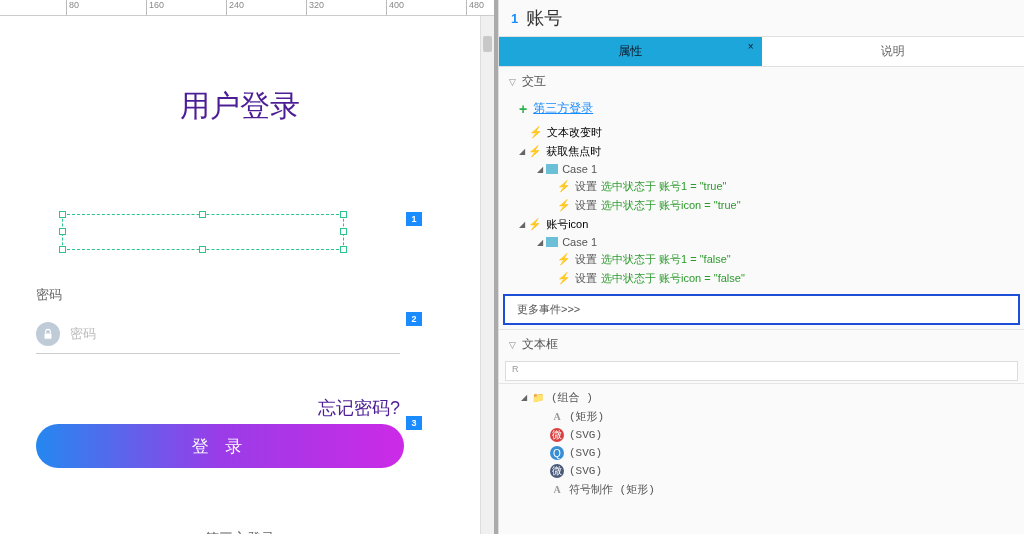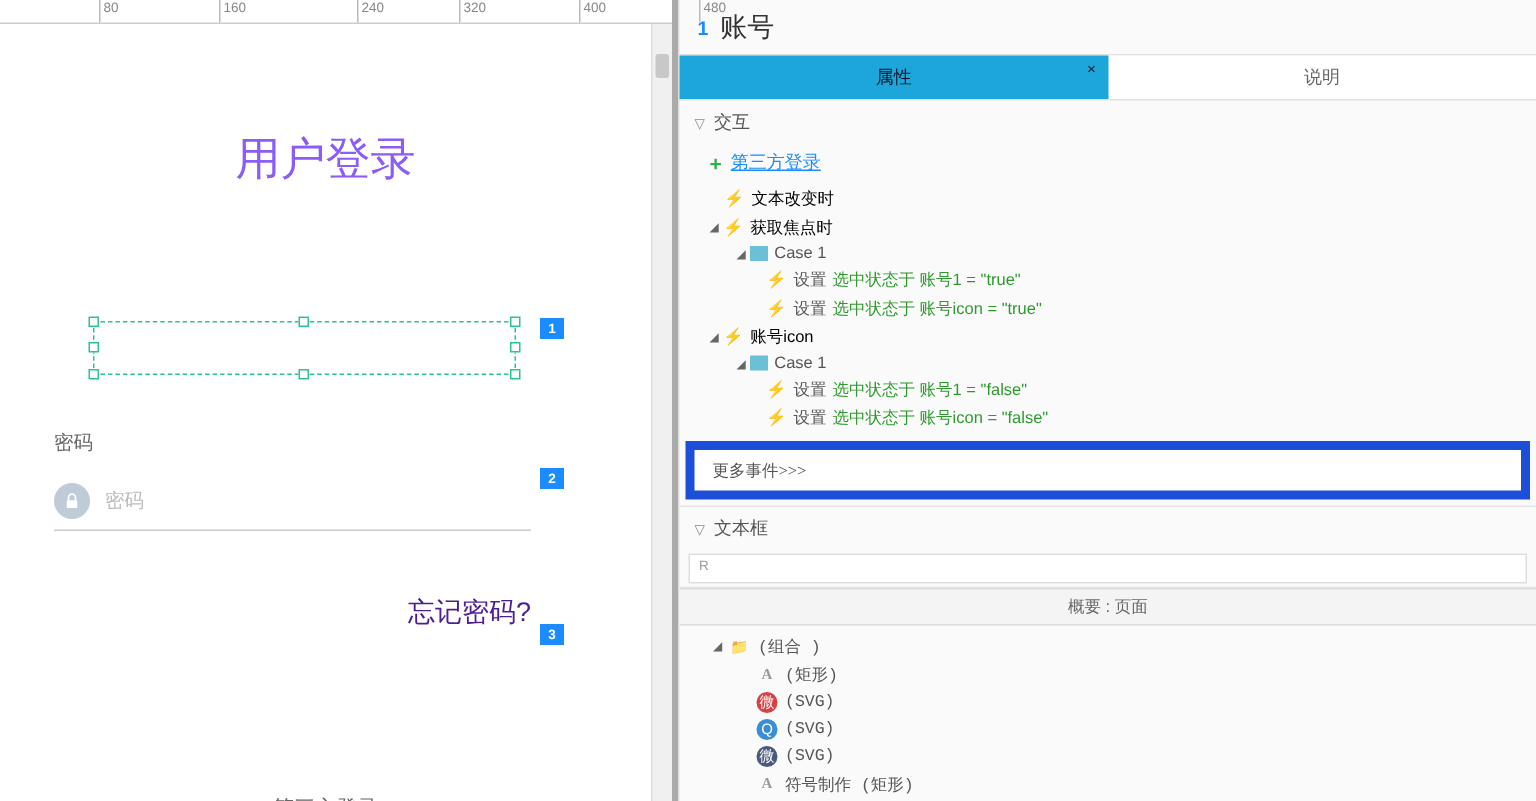--- a/index.html
+++ b/index.html
@@ -1,26 +1,26 @@
 <!DOCTYPE html>
 <html><head>
   <meta charset="utf-8">
   <style>
     * { margin: 0; padding: 0; box-sizing: border-box; font-family: "Microsoft YaHei", Arial, sans-serif; }
     body { width: 1024px; height: 534px; overflow: hidden; display: flex; background: #fff; }
     
     
-    .canvas-area { width: 448px; height: 100%; position: relative; background: #fff; }
+    .canvas-area { width: 494px; height: 100%; position: relative; background: #fff; }
     .ruler-h { position: absolute; top: 0; left: 0; right: 0; height: 16px; background: #fff; border-bottom: 1px solid #ccc; font-size: 9px; color: #888; }
     .ruler-h .tick { position: absolute; top: 0; height: 100%; border-left: 1px solid #bbb; padding-left: 2px; line-height: 10px; }
     .scroll-vert { position: absolute; right: 0; top: 16px; bottom: 0; width: 14px; background: #f0f0f0; border-left: 1px solid #ddd; }
     .scroll-thumb { position: absolute; top: 20px; left: 2px; right: 2px; height: 16px; background: #c8c8c8; border-radius: 2px; }
     
     .design { position: absolute; top: 16px; left: 0; right: 14px; bottom: 0; }
-    .page-title { position: absolute; top: 70px; left: 0; right: 0; text-align: center; font-size: 30px; font-weight: 500; color: #8b5cf6; }
+    .page-title { position: absolute; top: 70px; left: 0; right: 0; text-align: center; font-size: 30px; font-weight: 500; color: #4c1d95; }
     
     .field-container { position: absolute; left: 36px; right: 80px; }
     .username-field { top: 170px; }
     .password-field { top: 270px; }
     .field-label { font-size: 13px; color: #666; margin-bottom: 10px; }
     .field-row { display: flex; align-items: center; height: 40px; border-bottom: 1px solid #ccc; }
     .field-icon { width: 24px; height: 24px; border-radius: 50%; background: #bfcbd6; display: flex; align-items: center; justify-content: center; margin-right: 10px; }
     .field-icon svg { width: 14px; height: 14px; fill: #fff; }
     .lock-icon { background: #bfcbd6; }
     .field-placeholder { color: #bbb; font-size: 13px; }
@@ -66,21 +66,21 @@
     .event-tree { padding: 2px 0; font-size: 11px; }
     .tree-row { display: flex; align-items: center; padding: 2px 0; white-space: nowrap; }
     .tree-icon { width: 14px; height: 14px; margin-right: 4px; display: inline-flex; align-items: center; justify-content: center; flex-shrink: 0; }
     .bolt { color: #e6b800; font-size: 11px; }
     .arrow-open { color: #666; font-size: 8px; margin-right: 3px; }
     .case-name { color: #555; }
     .action-text { color: #555; }
     .action-green { color: #2e9a2e; margin-left: 4px; }
     .case-icon { width: 12px; height: 10px; background: #6bbfd6; margin-right: 4px; }
     
-    .more-events { padding: 6px 12px; font-size: 11px; color: #555; border: 6px solid #1d4ed8; margin: 4px; background: #fff; font-family: Liberation Serif, serif; }
+    .more-events { padding: 6px 12px; font-size: 11px; color: #555; border: 2px solid #1d4ed8; margin: 4px; background: #fff; }
     
     .label-row { padding: 4px 10px; font-size: 11px; color: #555; }
     .dropdown-empty { margin: 2px 6px; height: 20px; border: 1px solid #ddd; background: #fff; font-size: 9px; color: #999; padding: 2px 6px; }
     
     .outline-head { display: flex; padding: 4px 10px; font-size: 11px; color: #666; border-top: 1px solid #ddd; border-bottom: 1px solid #ddd; background: #f4f4f4; }
     .outline-head .filler { flex: 1; }
     
     .outline { flex: 1; overflow: auto; font-size: 11px; padding: 4px 0; }
     .outline-row { display: flex; align-items: center; padding: 2px 10px; }
     .outline-row .chev { font-size: 8px; color: #666; margin-right: 3px; width: 8px; }
@@ -93,21 +93,21 @@
     .o-label { color: #555; font-family: Liberation Mono, monospace; }
     .ind1 { padding-left: 22px; } .ind2 { padding-left: 40px; }
   </style>
 </head>
 <body>
 
 <div class="canvas-area">
   <div class="ruler-h">
     <div class="tick" style="left:66px"><span>80</span></div>
     <div class="tick" style="left:146px"><span>160</span></div>
-    <div class="tick" style="left:238px"><span>240</span></div>
+    <div class="tick" style="left:226px"><span>240</span></div>
     <div class="tick" style="left:306px"><span>320</span></div>
     <div class="tick" style="left:386px"><span>400</span></div>
     <div class="tick" style="left:466px"><span>480</span></div>
   </div>
   <div class="scroll-vert">
     <div class="scroll-thumb"></div>
   </div>
 
   <div class="design">
     <div class="page-title">用户登录</div>
@@ -136,20 +136,21 @@
               <rect x="6" y="11" width="12" height="9" rx="1"></rect>
               <path d="M8 11V8a4 4 0 0 1 8 0v3" fill="none" stroke="#fff" stroke-width="2"></path>
             </svg>
         </div>
         <span class="field-placeholder">密码</span>
       </div>
     </div>
 
     <div class="forgot">忘记密码?</div>
 
+    <div class="login-btn">登 录</div>
 
     <div class="third-party">第三方登录</div>
   </div>
 </div>
 
 <div class="divider"></div>
 
 <div class="inspector">
   <div class="insp-header">
     <span class="num">1</span>
@@ -222,25 +223,20 @@
   </div>
 
   <div class="section">
     <div class="section-head">
       <span class="chev">▽</span>
       <span>文本框</span>
     </div>
     <div class="dropdown-empty">R</div>
   </div>
 
-  <div class="outline-head">
-    <span class="filler"></span>
-    <span>概要 : 页面</span>
-    <span class="filler"></span>
-  </div>
 
   <div class="outline">
     <div class="outline-row ind1">
         <span class="chev">◢</span>
         <span class="o-icon o-folder">📁</span>
         <span class="o-label">(组合 )</span>
       </div>
     <div class="outline-row ind2">
         <span class="chev"></span>
         <span class="o-icon o-a">A</span>

